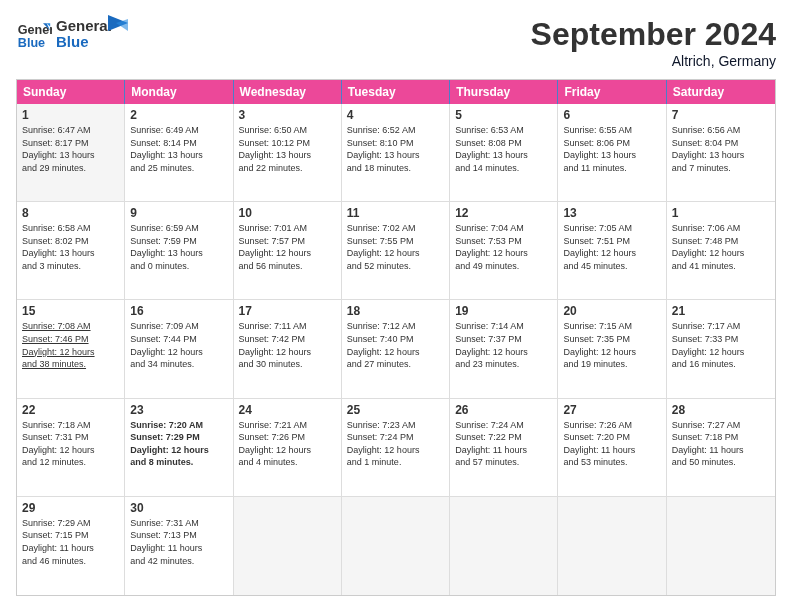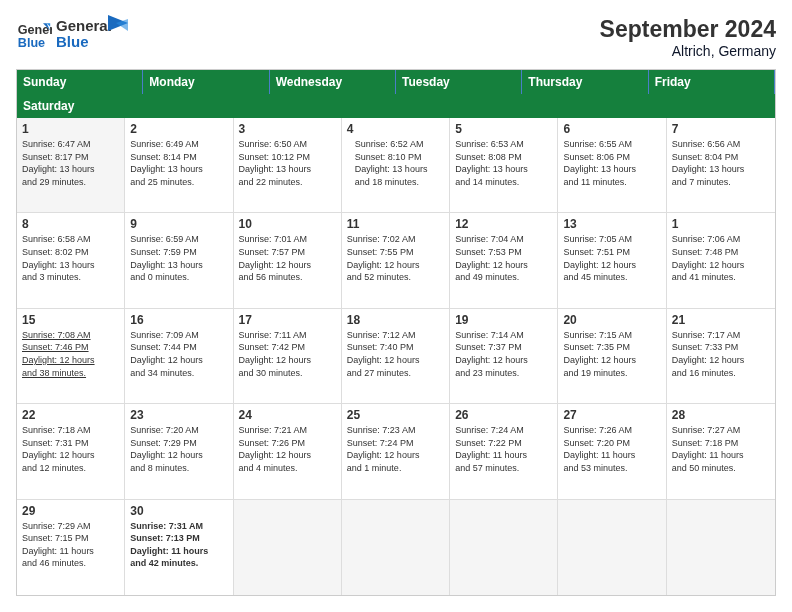--- a/index.html
+++ b/index.html
@@ -29,38 +29,38 @@
       gap: 4px;
     }
     .logo-icon {
       width: 36px;
       height: 36px;
     }
     .title-area {
       text-align: right;
     }
     .month-title {
-      font-size: 23px;
+      font-size: 32px;
       font-weight: bold;
       color: #333;
     }
     .location {
       font-size: 14px;
       color: #0f172a;
     }
     .calendar {
       flex: 1;
       display: flex;
       flex-direction: column;
       border: 1px solid #ccc;
     }
     .cal-header {
       display: grid;
-      grid-template-columns: repeat(6, 1fr);
-      background: #15803d;
+      grid-template-columns: repeat(7, 1fr);
+      background: #ec4899;
     }
     .cal-header-cell {
       color: #fff;
       font-size: 12px;
       font-weight: bold;
       padding: 5px 6px;
       border-right: 1px solid #4a7ec9;
     }
     .cal-header-cell:last-child {
       border-right: none;
@@ -160,21 +160,21 @@
           </div>
           <div class="cal-cell">
             <span class="day-num">3</span>
             <div class="cell-text" style="white-space: pre-line;">Sunrise: 6:50 AM
 Sunset: 10:12 PM
 Daylight: 13 hours
 and 22 minutes.</div>
           </div>
           <div class="cal-cell">
             <span class="day-num">4</span>
-            <div class="cell-text" style="white-space: pre-line; margin-left: 8px;">Sunrise: 6:52 AM
+            <div class="cell-text" style="white-space: pre-line;">Sunrise: 6:52 AM
 Sunset: 8:10 PM
 Daylight: 13 hours
 and 18 minutes.</div>
           </div>
           <div class="cal-cell">
             <span class="day-num">5</span>
             <div class="cell-text" style="white-space: pre-line;">Sunrise: 6:53 AM
 Sunset: 8:08 PM
 Daylight: 13 hours
 and 14 minutes.</div>
@@ -299,21 +299,21 @@
         <div class="cal-week">
           <div class="cal-cell">
             <span class="day-num">22</span>
             <div class="cell-text" style="white-space: pre-line;">Sunrise: 7:18 AM
 Sunset: 7:31 PM
 Daylight: 12 hours
 and 12 minutes.</div>
           </div>
           <div class="cal-cell">
             <span class="day-num">23</span>
-            <div class="cell-text" style="white-space: pre-line;">Sunrise: 7:20 AM
+            <div class="cell-text" style="white-space: pre-line; font-weight: bold;">Sunrise: 7:20 AM
 Sunset: 7:29 PM
 Daylight: 12 hours
 and 8 minutes.</div>
           </div>
           <div class="cal-cell">
             <span class="day-num">24</span>
             <div class="cell-text" style="white-space: pre-line;">Sunrise: 7:21 AM
 Sunset: 7:26 PM
 Daylight: 12 hours
 and 4 minutes.</div>
@@ -350,21 +350,21 @@
         <div class="cal-week">
           <div class="cal-cell">
             <span class="day-num">29</span>
             <div class="cell-text" style="white-space: pre-line;">Sunrise: 7:29 AM
 Sunset: 7:15 PM
 Daylight: 11 hours
 and 46 minutes.</div>
           </div>
           <div class="cal-cell">
             <span class="day-num">30</span>
-            <div class="cell-text" style="white-space: pre-line; font-weight: bold;">Sunrise: 7:31 AM
+            <div class="cell-text" style="white-space: pre-line;">Sunrise: 7:31 AM
 Sunset: 7:13 PM
 Daylight: 11 hours
 and 42 minutes.</div>
           </div>
           <div class="cal-cell empty"></div>
           <div class="cal-cell empty"></div>
           <div class="cal-cell empty"></div>
           <div class="cal-cell empty"></div>
           <div class="cal-cell empty"></div>
         </div>

